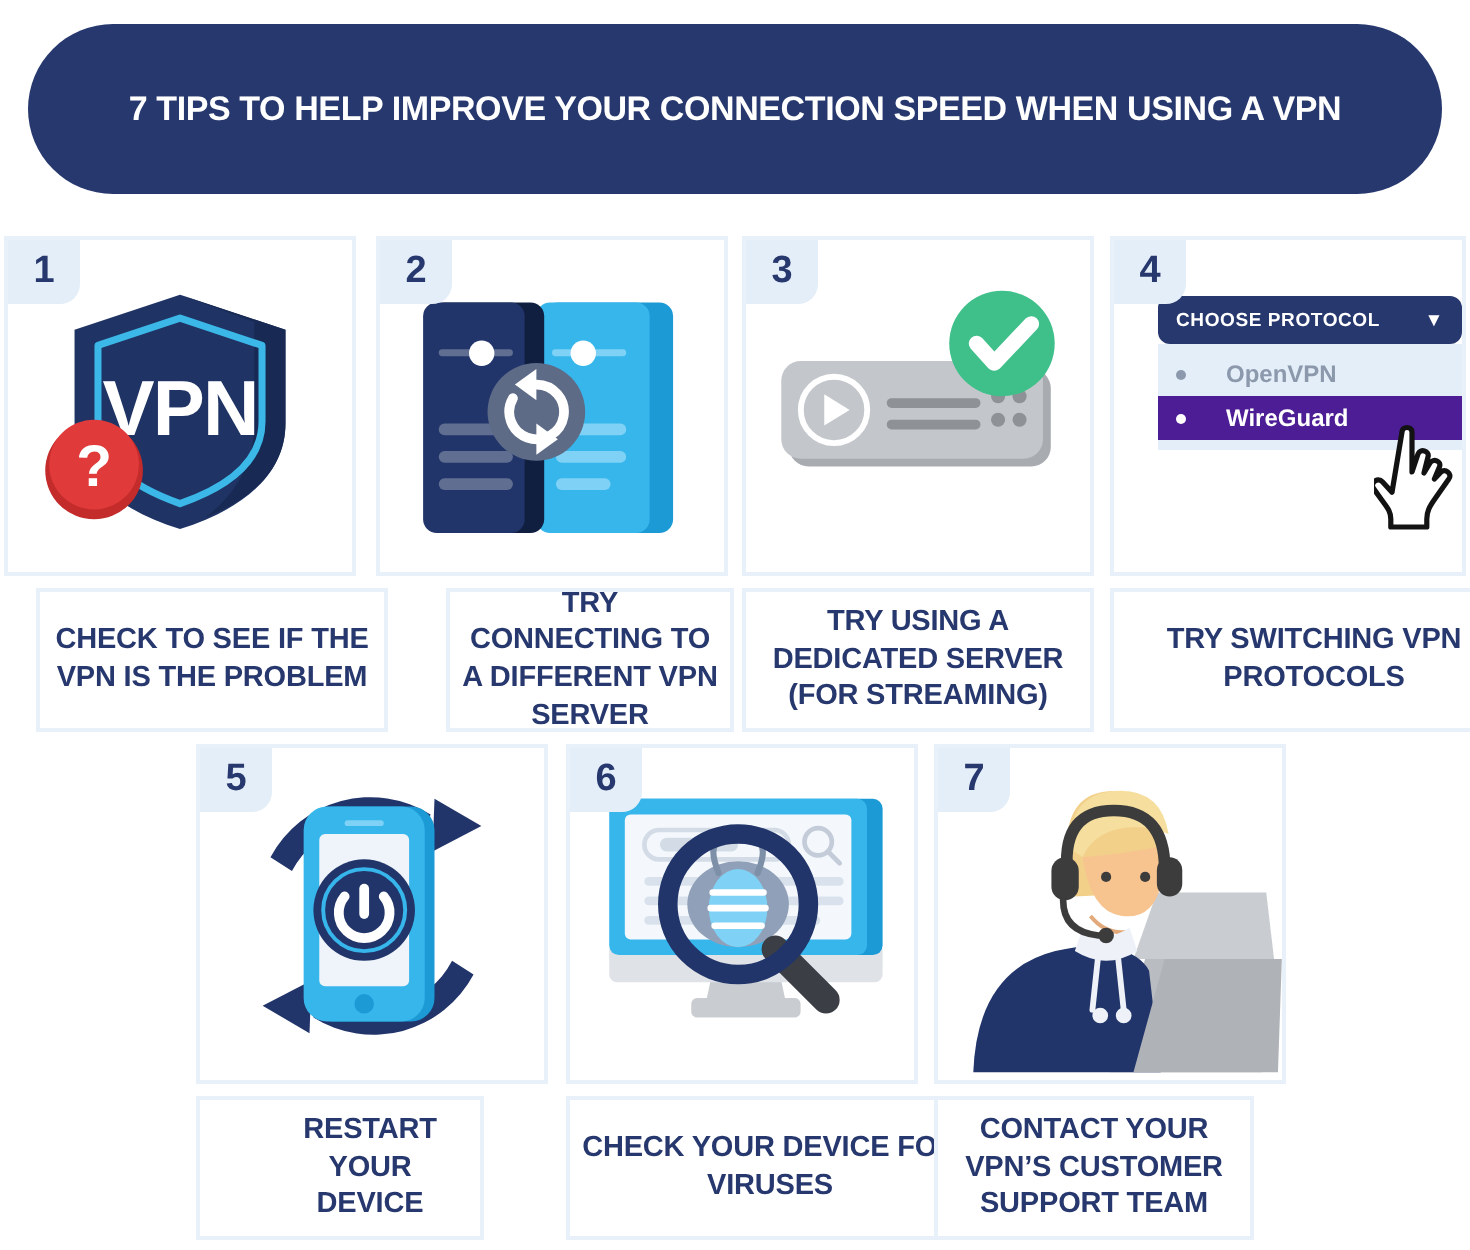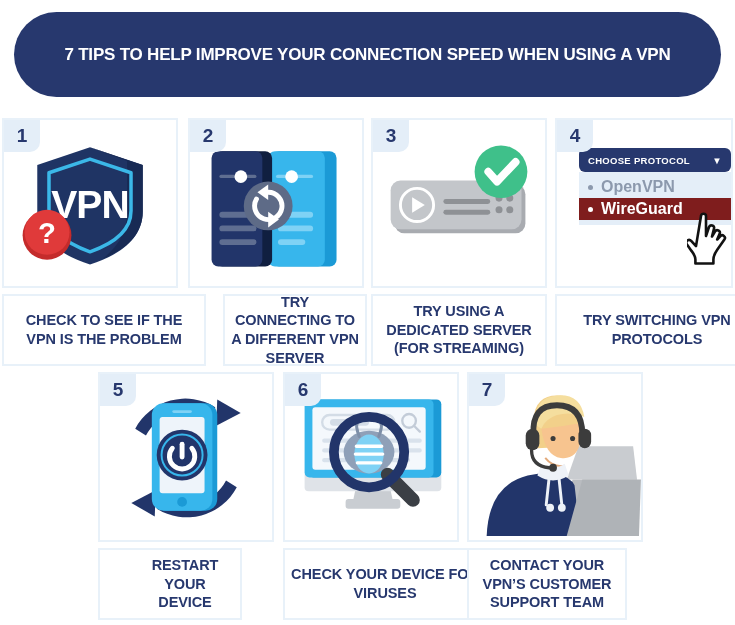--- a/index.html
+++ b/index.html
@@ -62,27 +62,27 @@
   }
   .dd-head{
     background:#27386E;color:#fff;border-radius:6px;
     height:24px;display:flex;align-items:center;justify-content:space-between;
     padding:0 9px;box-sizing:border-box;
     font-size:9.5px;font-weight:bold;letter-spacing:0.3px;
   }
   .dd-list{background:#E4EEF8;padding:4px 0 5px 0;}
   .dd-item{
     height:22px;display:flex;align-items:center;padding-left:9px;
-    font-size:16px;font-weight:bold;color:#8C99AD;box-sizing:border-box;
+    font-size:12px;font-weight:bold;color:#8C99AD;box-sizing:border-box;gap:12px;
   }
   .dd-item .dot{
     width:5px;height:5px;border-radius:50%;background:#8C99AD;margin-right:8px;
     flex:none;
   }
-  .dd-item.sel{background:#7f1d1d;color:#ffffff;}
+  .dd-item.sel{background:#4c1d95;color:#ffffff;}
   .dd-item.sel .dot{background:#ffffff;}
   .cursor-hand{position:absolute;left:108px;top:62px;}
 </style>
 </head>
 <body>
 
 <div class="page">
 
   <div class="title-bar">
     <div class="title-text">7 TIPS TO HELP IMPROVE YOUR CONNECTION SPEED WHEN USING A VPN</div>
@@ -96,21 +96,21 @@
       <svg class="art" viewBox="0 0 176 170">
         <path d="M88 28 L142 46 V94 C142 122 117 139 88 148 C59 139 34 122 34 94 V46 Z" fill="#1F3464"></path>
         <path d="M88 28 L142 46 V94 C142 118 124 133 101 142 C117 130 126 114 126 94 V42 Z" fill="#182A54"></path>
         <path d="M88 40 L130 54 V93 C130 114 111 127 88 135 C65 127 46 114 46 93 V54 Z" fill="none" stroke="#3BB8E8" stroke-width="3.6" stroke-linejoin="round"></path>
         <text x="88" y="100" text-anchor="middle" font-family="Liberation Sans, sans-serif" font-size="40" font-weight="bold" fill="#ffffff" letter-spacing="-1">VPN</text>
         <circle cx="44" cy="118" r="25" fill="#C42B2B"></circle>
         <circle cx="44" cy="115" r="23" fill="#E03A3A"></circle>
         <text x="44" y="126" text-anchor="middle" font-family="Liberation Sans, sans-serif" font-size="30" font-weight="bold" fill="#ffffff">?</text>
       </svg>
     </div>
-    <div class="panel lbl-panel" style="width:204px;">
+    <div class="panel lbl-panel" style="width:176px;margin-left:16px;">
       <div class="lbl-text">CHECK TO SEE IF THE VPN IS THE PROBLEM</div>
     </div>
   </div>
 
   <div class="card r1" style="left:188px;width:176px;">
     <div class="panel img-panel" style="width:176px;">
       <div class="badge">
         <span>2</span>
       </div>
       <svg class="art" viewBox="0 0 176 170">

